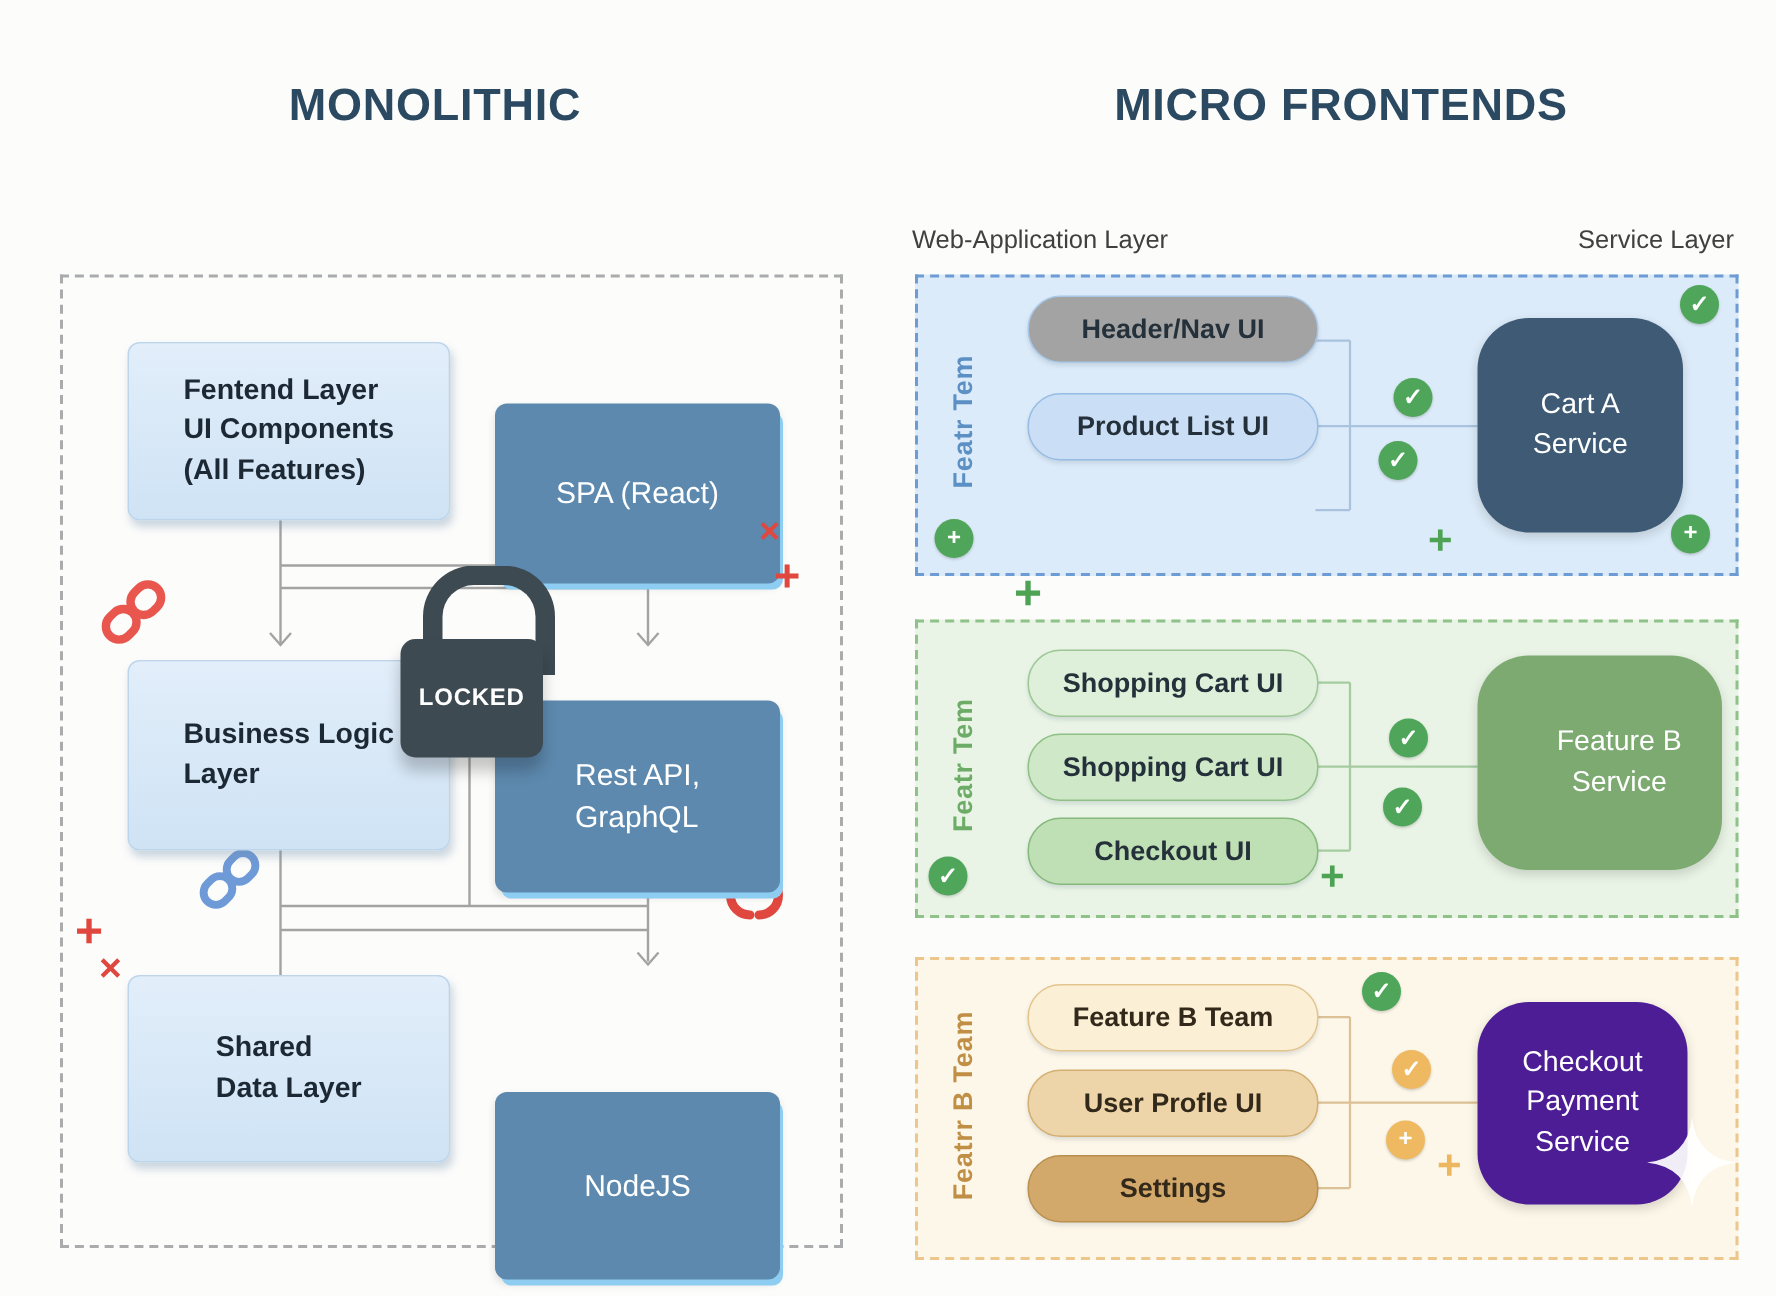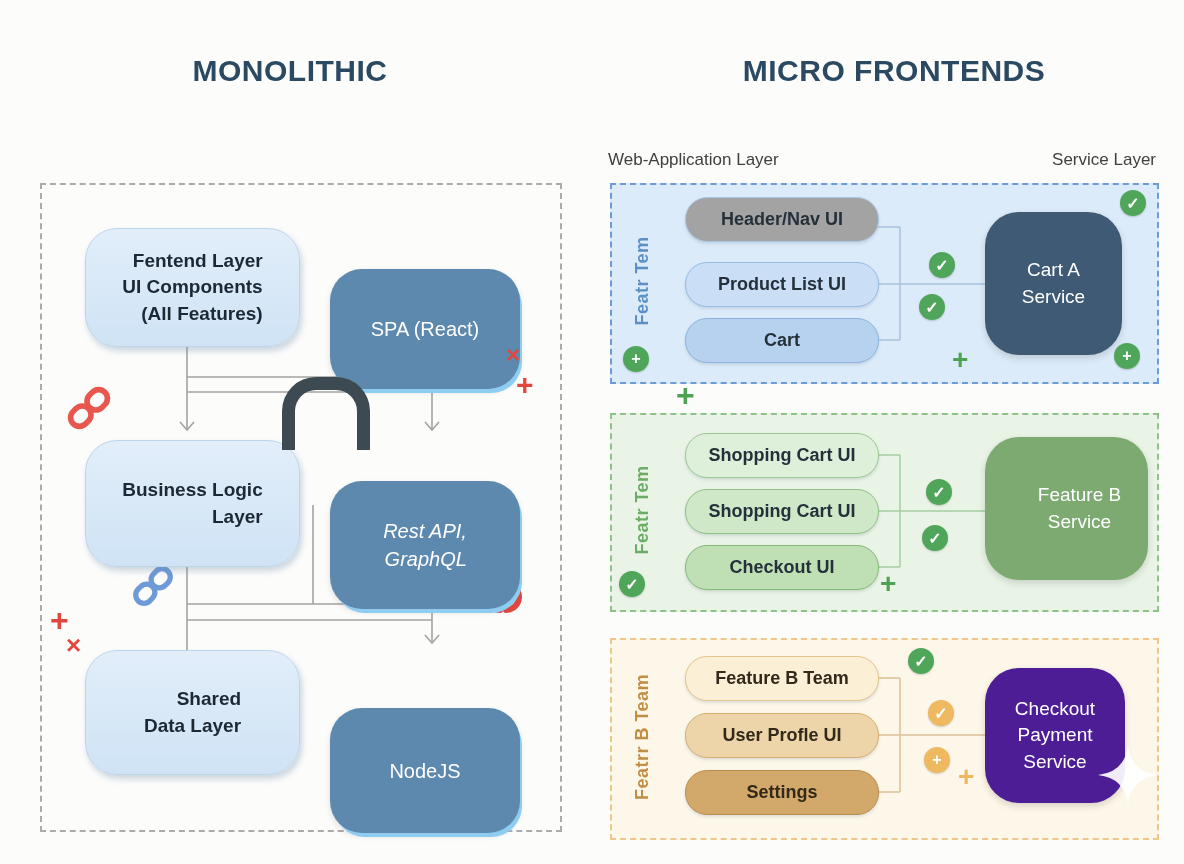--- a/index.html
+++ b/index.html
@@ -19,21 +19,21 @@
               border:2px dashed #aaabad;z-index:1;}
 
   .panel{position:absolute;left:610px;width:545px;z-index:1;}
   .panel.p1{top:183px;height:197px;background:#dcebf9;border:2px dashed #6d9bd3;}
   .panel.p2{top:413px;height:195px;background:#e9f4e6;border:2px dashed #8fc289;}
   .panel.p3{top:638px;height:198px;background:#fdf7e9;border:2px dashed #ecc68b;}
 
   .overlay{position:absolute;left:0;top:0;z-index:2;}
 
   .block{position:absolute;z-index:3;display:flex;align-items:center;justify-content:center;
-         text-align:right;white-space:pre-line;border-radius:32px;}
+         text-align:left;white-space:pre-line;border-radius:8px;}
   .block.light{background:linear-gradient(180deg,#e2eefa,#cfe3f5);border:1px solid #bdd5ea;
          box-shadow:2px 4px 6px rgba(110,140,170,.35);color:#1c2833;font-size:19px;
          font-weight:600;line-height:1.4;}
   .block.steel{background:#5d89ae;box-shadow:3px 5px 0 -1px #8ecdf2,0 3px 6px rgba(0,0,0,.12);
          color:#fff;font-size:20px;font-weight:500;line-height:1.4;margin-top:44px;}
 
   .lock-shackle{position:absolute;z-index:4;left:282px;top:377px;width:62px;height:60px;
          border:13px solid #3d4a52;border-bottom:none;border-radius:34px 34px 0 0;}
   .lock-body{position:absolute;z-index:4;left:267px;top:426px;width:95px;height:79px;
          background:#3d4a52;border-radius:10px;display:flex;align-items:center;justify-content:center;
@@ -120,37 +120,39 @@
       <path d="M877 678 H900 M877 735 H900 M877 792 H900 M900 678 V792 M900 735 H985"></path>
     </g>
   </svg>
 
   <div class="block light" style="left:85px;top:228px;width:213px;height:117px;">Fentend Layer
 UI Components
 (All Features)</div>
   <div class="block steel" style="left:330px;top:225px;width:190px;height:120px;">SPA (React)</div>
   <div class="block light" style="left:85px;top:440px;width:213px;height:125px;">Business Logic
 Layer</div>
-  <div class="block steel" style="left:330px;top:437px;width:190px;height:128px;font-style:italic;">Rest API,
+  <div class="block steel" style="left:330px;top:423px;width:190px;height:128px;">Rest API,
 GraphQL</div>
   <div class="block light" style="left:85px;top:650px;width:213px;height:123px;">Shared
 Data Layer</div>
-  <div class="block steel" style="left:330px;top:664px;width:190px;height:125px;">NodeJS</div>
+  <div class="block steel" style="left:330px;top:684px;width:190px;height:125px;">NodeJS</div>
 
   <div class="lock-shackle"></div>
+  <div class="lock-body">
+    <span>LOCKED</span>
+  </div>
 
   <span class="glyph red" style="left:506px;top:343px;font-size:24px;">×</span>
   <span class="glyph red" style="left:516px;top:370px;font-size:30px;">+</span>
   <span class="glyph red" style="left:50px;top:604px;font-size:32px;">+</span>
   <span class="glyph red" style="left:66px;top:632px;font-size:26px;">×</span>
 
   <div class="vlabel" style="left:555px;top:268px;color:#5c90c5;">Featr Tem</div>
   <div class="pill" style="top:197px;background:#a3a3a3;border:1px solid #a9c8e8;">Header/Nav UI</div>
   <div class="pill" style="top:262px;background:#cadef5;border:1px solid #96bce4;">Product List UI</div>
-  <div class="pill" style="top:318px;background:#b6d2ef;border:1px solid #8db4dd;">Cart</div>
   <div class="service" style="top:212px;height:143px;background:#3e5a75;">Cart A
 Service</div>
   <div class="circle green" style="left:1120px;top:190px;">
       <span>✓</span>
     </div>
   <div class="circle green" style="left:929px;top:252px;">
       <span>✓</span>
     </div>
   <div class="circle green" style="left:919px;top:294px;">
       <span>✓</span>

